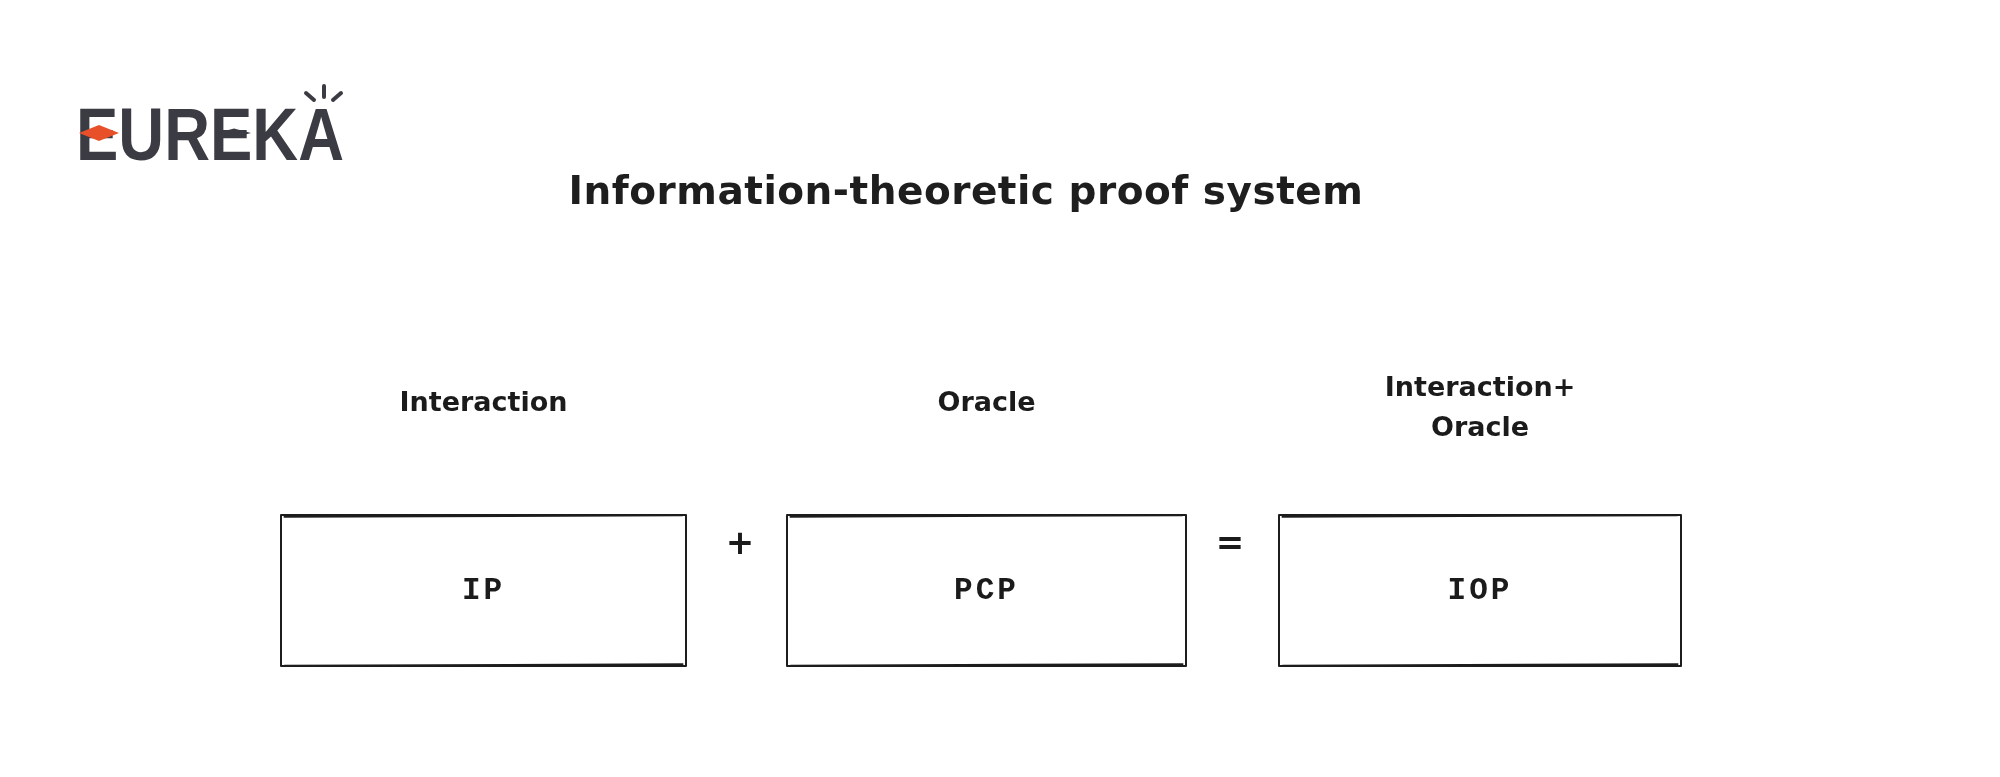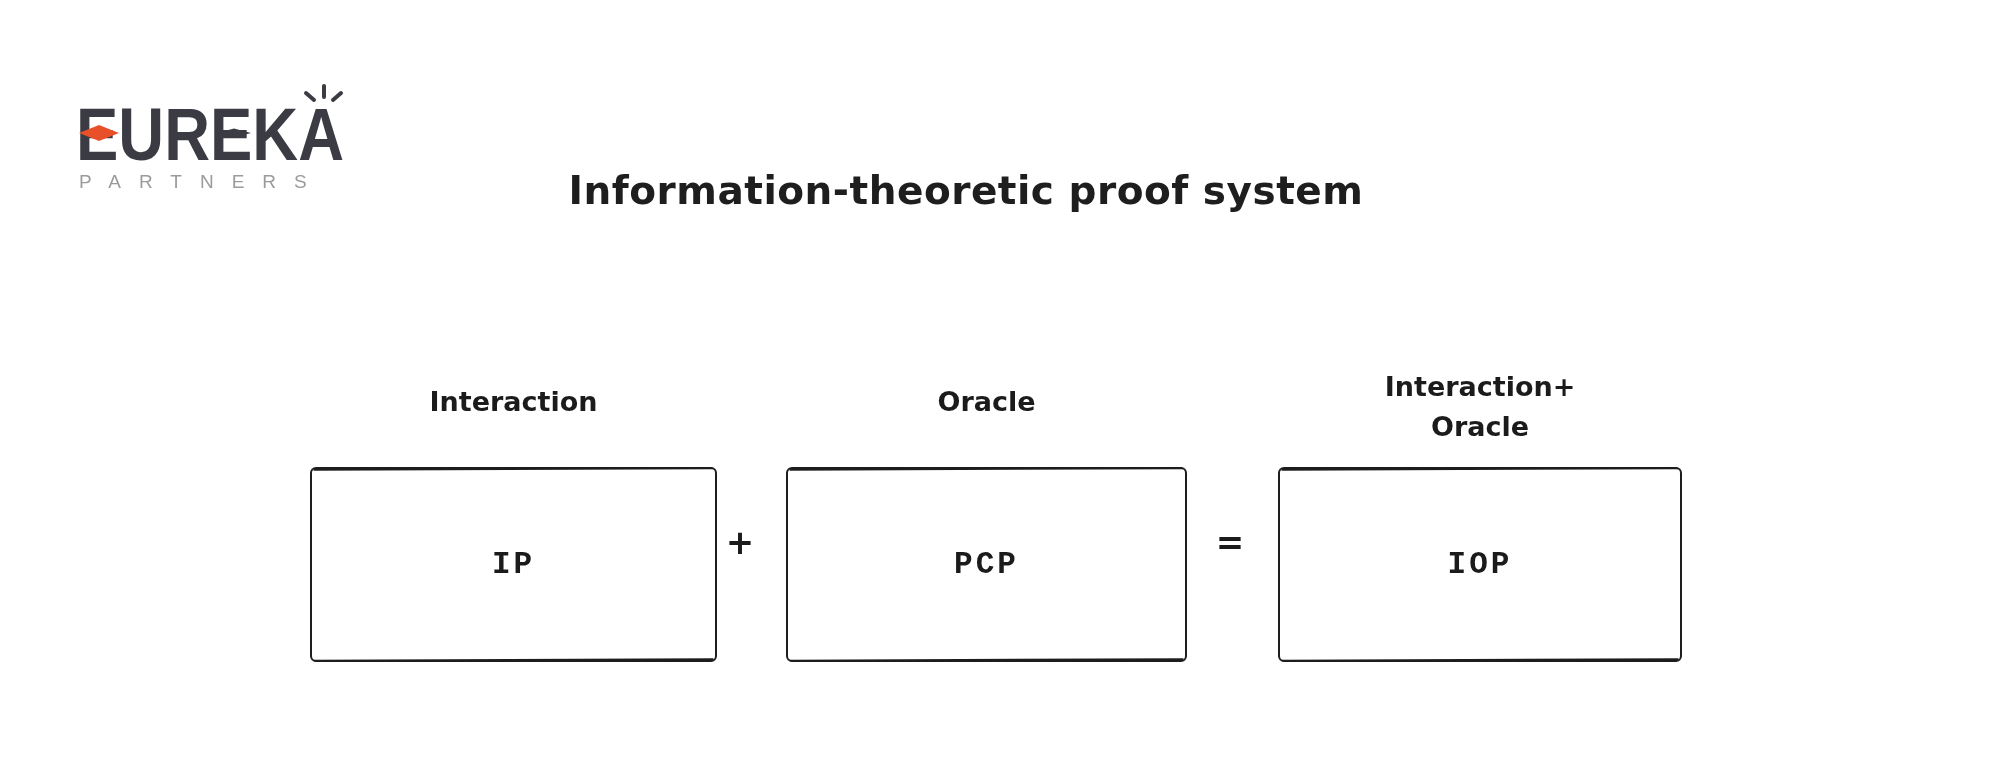--- a/index.html
+++ b/index.html
@@ -43,47 +43,48 @@
     text-align: center;
     font-size: 39px;
     font-weight: 700;
     letter-spacing: 0.5px;
     color: #1e1e1e;
     white-space: nowrap;
   }
 
   
   .box-group { position: absolute; top: 467px; }
-  .box-group-1 { left: 310px; width: 407px; }
+  .box-group-1 { left: 280px; width: 407px; }
   .box-group-2 { left: 786px; width: 401px; }
   .box-group-3 { left: 1278px; width: 404px; }
 
   .box-label {
     position: absolute;
     bottom: calc(100% + 45px);
     width: 100%;
     text-align: center;
     font-size: 27px;
     font-weight: 600;
     line-height: 40px;
     color: #1b1b1b;
     white-space: nowrap;
   }
   .box-label.two-line { bottom: calc(100% + 20px); text-align: center; }
 
   .box {
     position: relative;
-    height: 195px;
+    height: 153px;
     box-sizing: border-box;
     background: #ffffff;
     border: 2.5px solid #1d1d1d;
-    border-radius: 6px;
+    border-radius: 1px;
     display: flex;
     align-items: center;
     justify-content: center;
+    margin-top: 47px;
   }
   
   .box::before {
     content: "";
     position: absolute;
     left: 2px; right: 2px; top: -1px; bottom: -1px;
     border-top: 2px solid #1d1d1d;
     border-bottom: 2px solid #1d1d1d;
     transform: rotate(-0.25deg);
     pointer-events: none;
@@ -118,21 +119,20 @@
     <svg class="logo-svg" viewBox="0 0 272 82" width="272" height="82">
       <text x="0" y="76" textLength="268" lengthAdjust="spacingAndGlyphs" font-family="Liberation Sans, sans-serif" font-size="74" font-weight="bold" fill="#3b3b43">EUREKA</text>
       <polygon points="3,49 23,41 43,49 23,57" fill="#e8502a"></polygon>
       <polygon points="141,49 158,44.5 175,49 158,53.5" fill="#3b3b43"></polygon>
       <g stroke="#3b3b43" stroke-width="4" stroke-linecap="round">
         <line x1="230" y1="9" x2="238" y2="16"></line>
         <line x1="248" y1="2" x2="248" y2="13"></line>
         <line x1="265" y1="9" x2="257" y2="16"></line>
       </g>
     </svg>
-    <div class="logo-subtext">PARTNERS</div>
   </div>
 
   <h1 class="title">Information-theoretic proof system</h1>
 
   <div class="box-group box-group-1">
     <div class="box-label">
       <span>Interaction</span>
     </div>
     <div class="box">
       <span class="box-acronym">IP</span>

